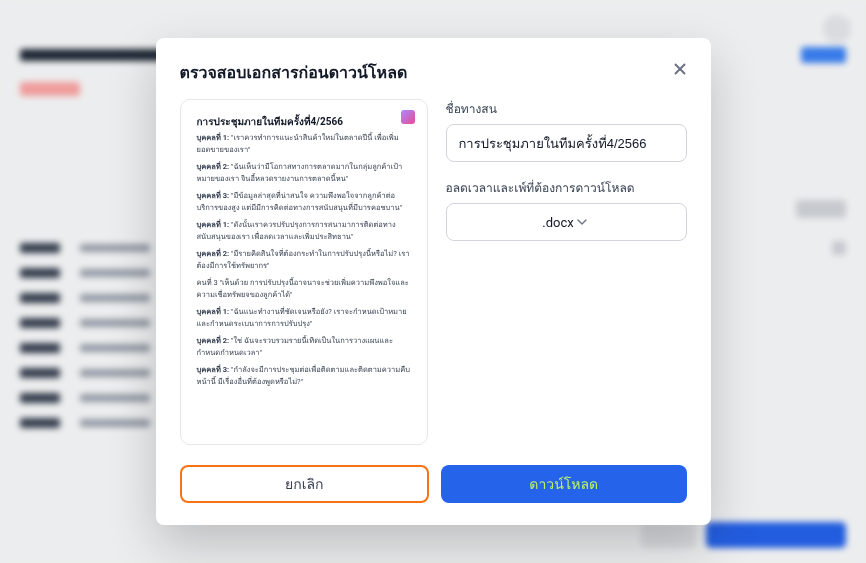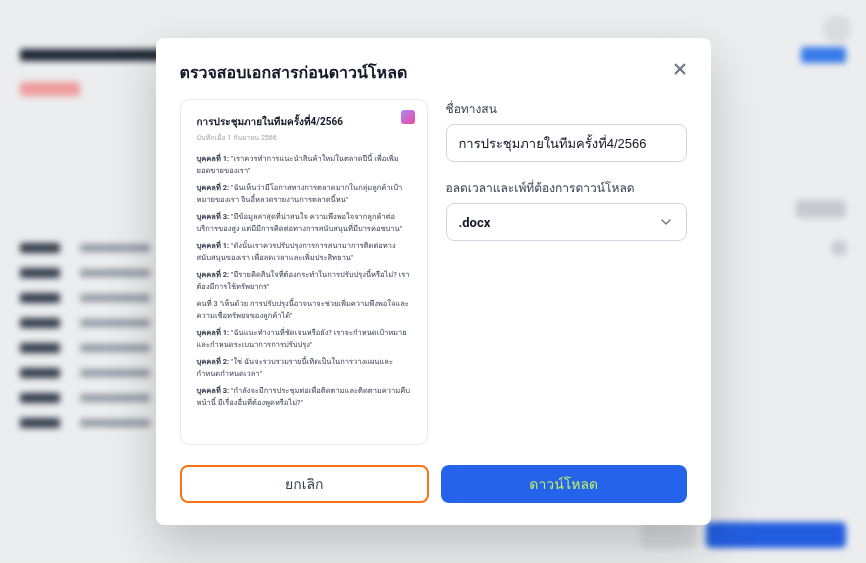--- a/index.html
+++ b/index.html
@@ -261,23 +261,22 @@
     .form-select {
       width: 100%;
       height: 38px;
       border: 1px solid #d1d5db;
       border-radius: 8px;
       padding: 0 12px;
       font-size: 13px;
       color: #111827;
       display: flex;
       align-items: center;
-      justify-content: space-between;
+      justify-content: center;
       cursor: pointer;
-      font-weight: bold;
     }
 
     .form-select svg {
       width: 16px;
       height: 16px;
       color: #6b7280;
     }
 
     .modal-footer {
       display: flex;
@@ -370,21 +369,20 @@
       <svg viewBox="0 0 24 24" fill="none" stroke="currentColor" stroke-width="2.5" stroke-linecap="round">
         <line x1="6" y1="6" x2="18" y2="18"></line>
         <line x1="18" y1="6" x2="6" y2="18"></line>
       </svg>
     </div>
 
     <div class="modal-body">
       <div class="preview-box">
         <div class="preview-icon"></div>
         <div class="preview-title">การประชุมภายในทีมครั้งที่4/2566</div>
-        <div class="preview-subtitle">บันทึกเมื่อ 1 กันยายน 2566</div>
         <div>
           <div class="preview-line"><span class="bold">บุคคลที่ 1:</span> <span>"เราควรทำการแนะนำสินค้าใหม่ในตลาดปีนี้ เพื่อเพิ่มยอดขายของเรา"</span></div>
           <div class="preview-line"><span class="bold">บุคคลที่ 2:</span> <span>"ฉันเห็นว่ามีโอกาสทางการตลาดมากในกลุ่มลูกค้าเป้าหมายของเรา จินอี้หลวดรายงานการตลาดนี้หน"</span></div>
           <div class="preview-line"><span class="bold">บุคคลที่ 3:</span> <span>"มีข้อมูลล่าสุดที่น่าสนใจ ความพึงพอใจจากลูกค้าต่อบริการของสูง แต่มีมีการคิดต่อทางการสนับสนุนที่มีบารคอชบาน"</span></div>
           <div class="preview-line"><span class="bold">บุคคลที่ 1:</span> <span>"ดังนั้นเราควรปรับปรุงการการสนามาการติดต่อทางสนับสนุนของเรา เพื่อลดเวลาและเพิ่มประสิทธาน"</span></div>
           <div class="preview-line"><span class="bold">บุคคลที่ 2:</span> <span>"มีรายคิดสินใจที่ต้องกระทำในการปรับปรุงนี้หรือไม่? เราต้องมีการใช้ทรัพยากร"</span></div>
           <div class="preview-line"><span class="bold"></span> <span>คนที่ 3 "เห็นด้วย การปรับปรุงนี้อาจนาจะช่วยเพิ่มความพึงพอใจและความเชื่อทรัพยจของลูกค้าได้"</span></div>
           <div class="preview-line"><span class="bold">บุคคลที่ 1:</span> <span>"ฉันแนะทำงานที่ชัดเจนหรือยัง? เราจะกำหนดเป้าหมายและกำหนดระเบนาการการปรับปรุง"</span></div>
           <div class="preview-line"><span class="bold">บุคคลที่ 2:</span> <span>"ใช่ ฉันจะรวบรวมรายนี้เทิดเป็นในการวางแผนและกำหนดกำหนดเวลา"</span></div>
           <div class="preview-line"><span class="bold">บุคคลที่ 3:</span> <span>"กำลังจะมีการประชุมต่อเพื่อติดตามและติดตามความคืบหน้านี้ มีเรื่องอื่นที่ต้องพูดหรือไม่?"</span></div>

